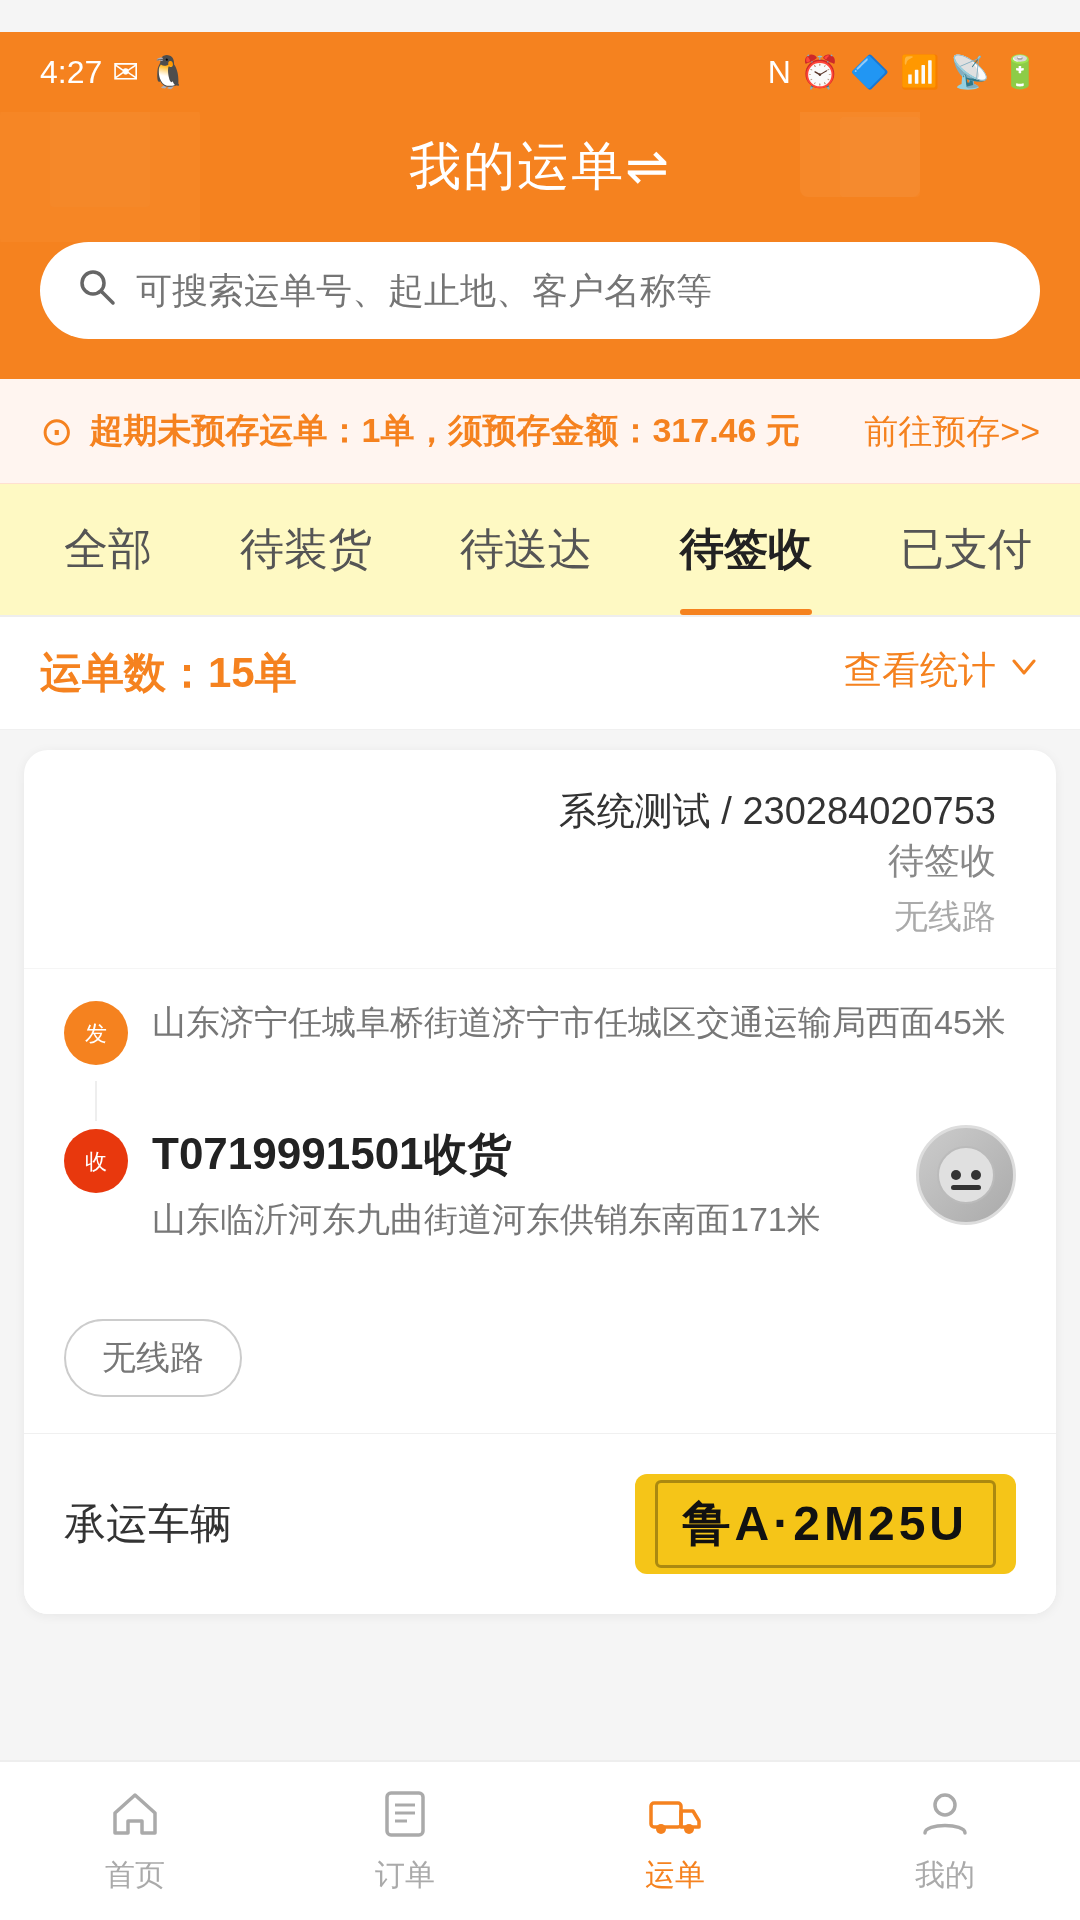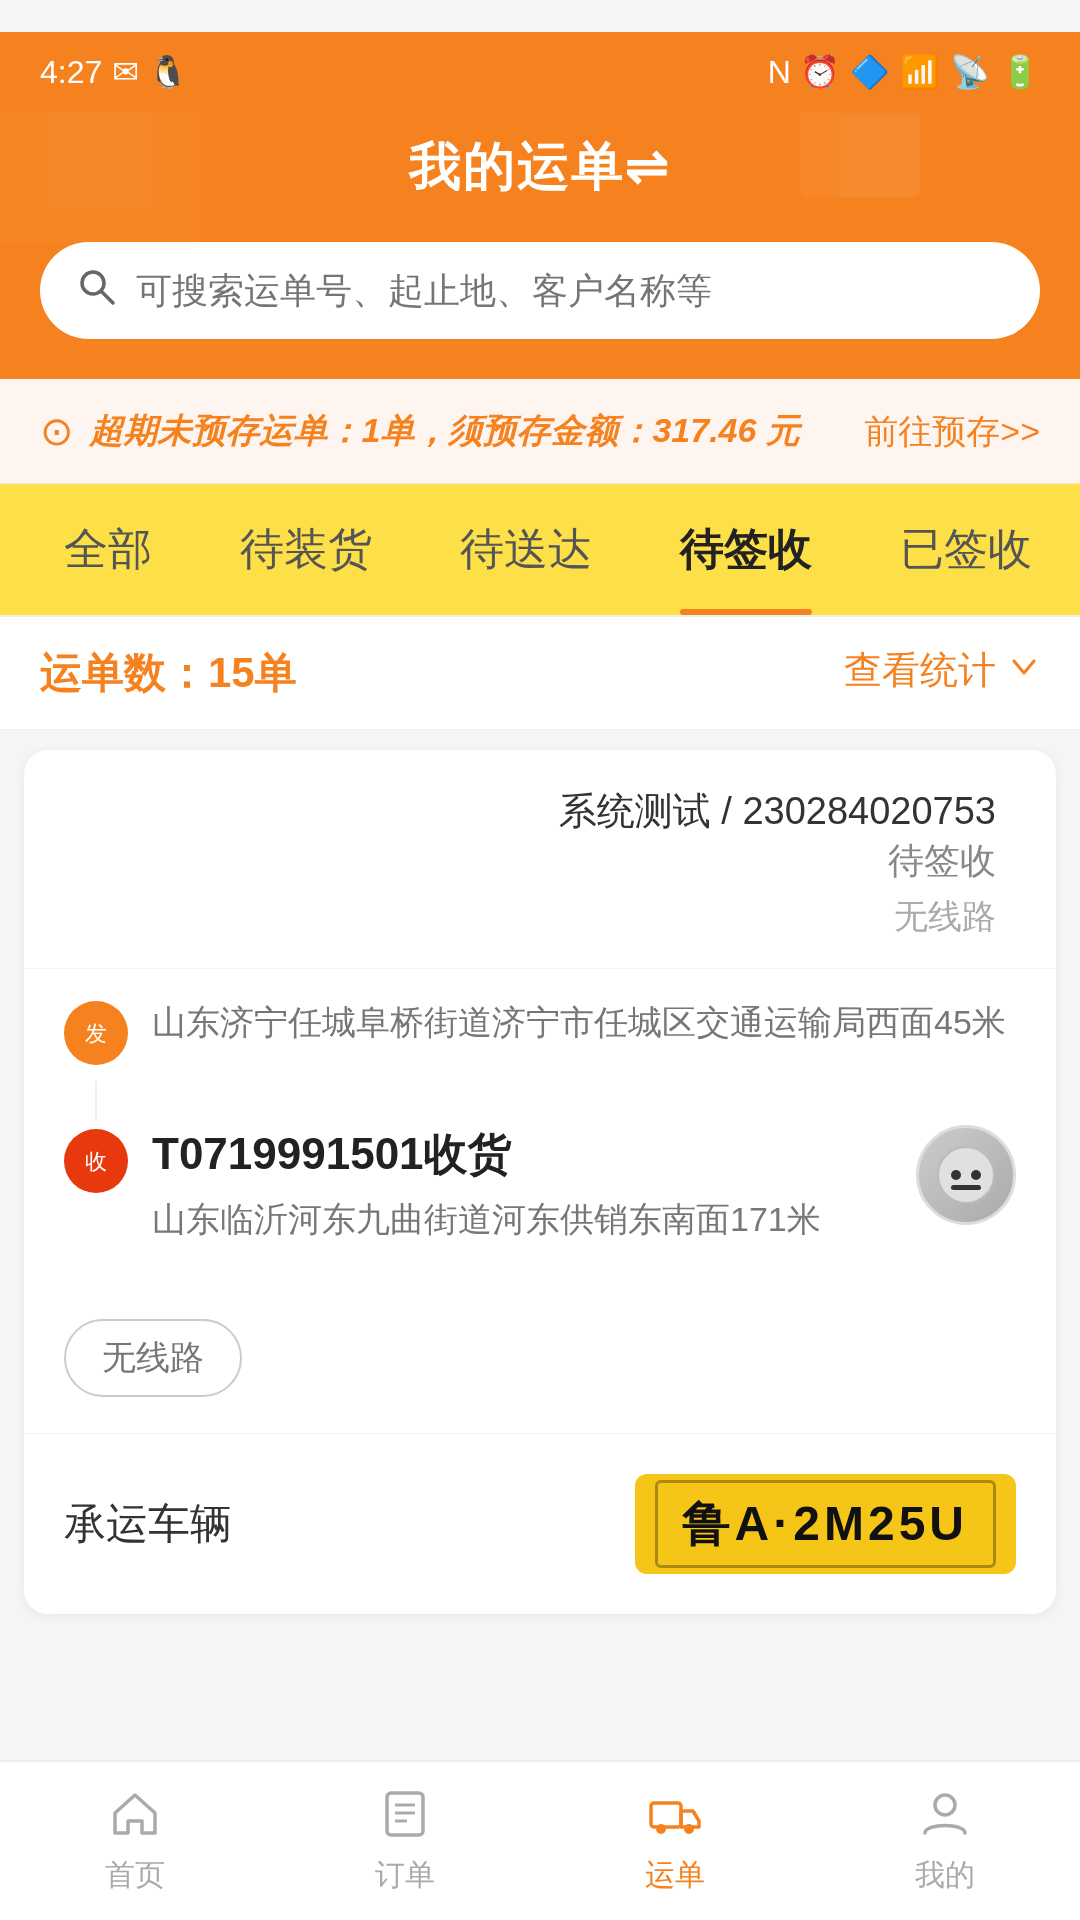--- a/index.html
+++ b/index.html
@@ -31,21 +31,21 @@
     
     .header {
       background: #f5821f;
       padding: 20px 0 40px 0;
       text-align: center;
       position: relative;
     }
     .header-title {
       color: white;
       font-size: 52px;
-      font-weight: 700;
+      font-weight: 400;
       letter-spacing: 2px;
     }
     .header-bg {
       position: absolute;
       top: 0; left: 0; right: 0; bottom: 0;
       opacity: 0.15;
       overflow: hidden;
     }
 
     
@@ -90,36 +90,35 @@
     }
     .alert-icon {
       color: #f5821f;
       font-size: 40px;
       flex-shrink: 0;
     }
     .alert-text {
       font-size: 34px;
       color: #333;
       line-height: 1.4;
-      font-style: italic;
     }
     .alert-text span {
       color: #f5821f;
       font-weight: 600;
     }
     .alert-link {
       color: #f5821f;
       font-size: 34px;
       white-space: nowrap;
       align-self: flex-end;
     }
 
     
     .tabs-section {
-      background: #fde047;
+      background: #fef9c3;
       padding: 0 20px;
       overflow-x: auto;
       white-space: nowrap;
       border-bottom: 2px solid #eee;
     }
     .tabs-section::-webkit-scrollbar { display: none; }
     .tabs-inner {
       display: inline-flex;
       gap: 0;
     }
@@ -416,21 +415,20 @@
   </div>
   <a class="alert-link">前往预存&gt;&gt;</a>
 </div>
 
 <div class="tabs-section">
   <div class="tabs-inner">
     <div class="tab-item">全部</div>
     <div class="tab-item">待装货</div>
     <div class="tab-item">待送达</div>
     <div class="tab-item active">待签收</div>
-    <div class="tab-item">已签收</div>
     <div class="tab-item">已支付</div>
   </div>
 </div>
 
 <div class="stats-row">
   <div class="stats-label">
     <span>运单数：</span><span>15单</span>
   </div>
   <div class="stats-view">
     <span>查看统计</span>

